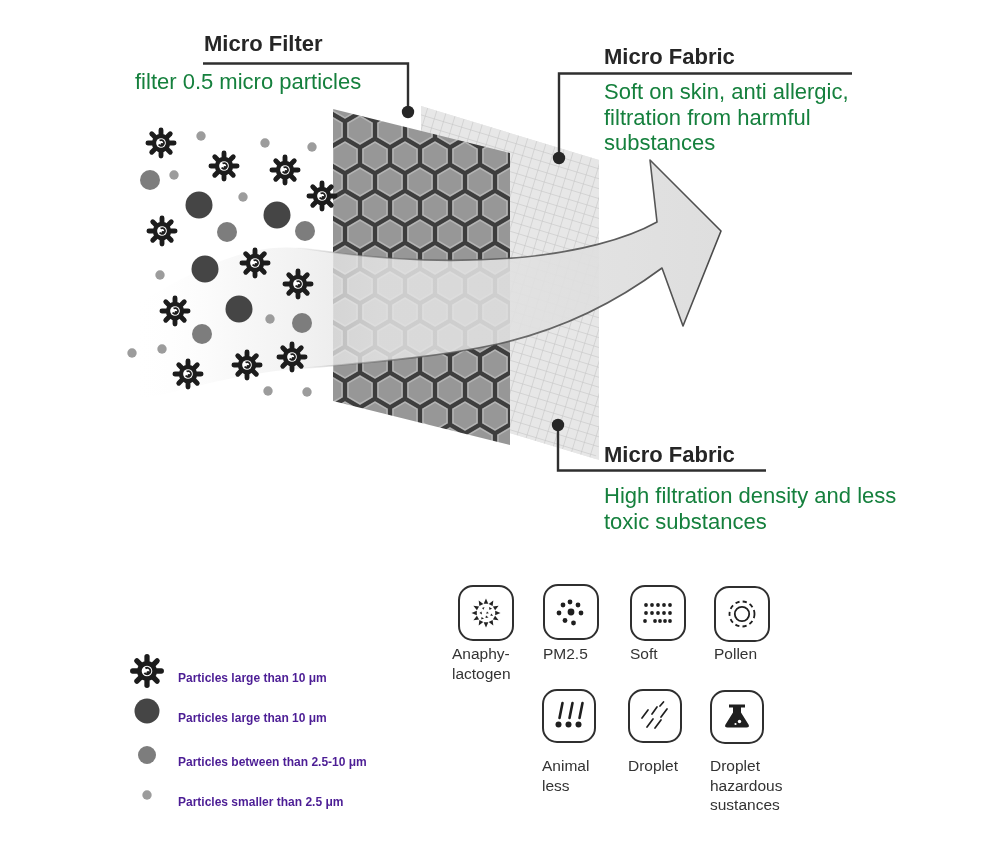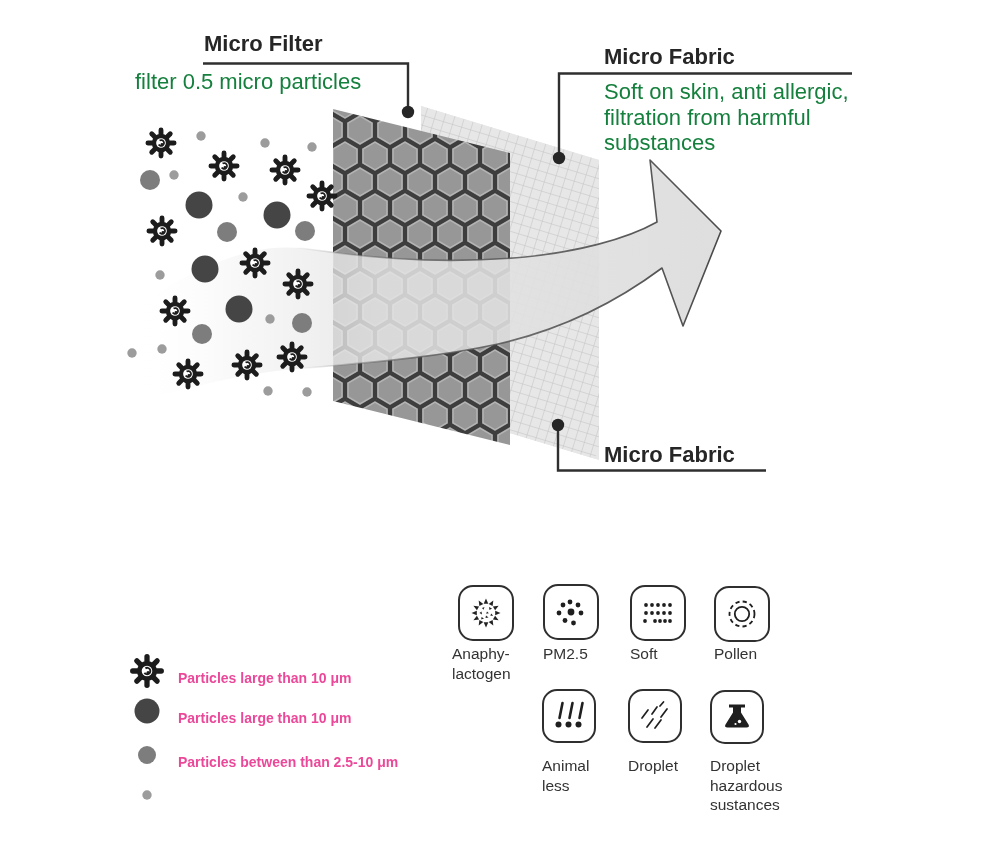--- a/index.html
+++ b/index.html
@@ -4,21 +4,21 @@
 <style>
   html,body{margin:0;padding:0;background:#fff;}
   .canvas{position:relative;width:944px;height:863px;background:#fff;overflow:hidden;
           font-family:"Liberation Sans", sans-serif;color:#2b2b2b;}
   svg.stage{position:absolute;left:0;top:0;}
   .abs{position:absolute;}
   .callout-title{font-weight:bold;font-size:22px;color:#262626;white-space:nowrap;}
   .callout-desc{font-size:22px;color:#15803d;line-height:25.5px;white-space:pre-line;}
   .legend-row{position:absolute;left:127px;display:flex;align-items:center;height:40px;}
   .legend-icon{width:40px;display:flex;justify-content:center;align-items:center;flex:0 0 40px;}
-  .legend-label{font-size:14px;font-weight:bold;color:#ec4899;margin-left:11px;white-space:nowrap;margin-top:13px;}
+  .legend-label{font-size:12px;font-weight:bold;color:#4c1d95;margin-left:11px;white-space:nowrap;margin-top:13px;}
   .hazard-box{position:absolute;width:56px;height:56px;border:2.2px solid #2f2f2f;border-radius:15px;
               background:#fff;display:flex;align-items:center;justify-content:center;box-sizing:border-box;}
   .hazard-label{position:absolute;font-size:15.5px;font-weight:normal;color:#333;line-height:19.5px;white-space:pre-line;}
   .hazard-label.centered{}
 </style>
 </head>
 <body>
 
 <div class="canvas">
 
@@ -153,20 +153,22 @@
 
   <div class="abs callout-title" style="left:204px;top:31px">Micro Filter</div>
   <div class="abs callout-desc" style="left:135px;top:69px">filter 0.5 micro particles</div>
 
   <div class="abs callout-title" style="left:604px;top:44px">Micro Fabric</div>
   <div class="abs callout-desc" style="left:604px;top:79px">Soft on skin, anti allergic,
 filtration from harmful
 substances</div>
 
   <div class="abs callout-title" style="left:604px;top:442px">Micro Fabric</div>
+  <div class="abs callout-desc" style="left:604px;top:483px">High filtration density and less
+toxic substances</div>
 
   <div class="legend-row" style="top:651px">
     <span class="legend-icon">
       <svg width="36" height="36" viewBox="-17 -17 34 34">
           <use href="#virus-shape"></use>
         </svg>
     </span>
     <span class="legend-label">Particles large than 10 μm</span>
   </div>
   <div class="legend-row" style="top:691px">
@@ -184,20 +186,21 @@
       </svg>
     </span>
     <span class="legend-label">Particles between than 2.5-10 μm</span>
   </div>
   <div class="legend-row" style="top:775px">
     <span class="legend-icon">
       <svg width="14" height="14" viewBox="-7 -7 14 14">
         <circle r="4.7" fill="#9c9c9c"></circle>
       </svg>
     </span>
+    <span class="legend-label">Particles smaller than 2.5 μm</span>
   </div>
 
   <div class="hazard-box" style="left:458px;top:585px">
     <svg width="50" height="50" viewBox="-25 -25 50 50">
       <g fill="#222">
         <polygon points="14.5,0 9.2,2.3 9.2,-2.3"></polygon>
         <polygon points="12.6,7.3 6.9,6.6 9.1,2.7"></polygon>
         <polygon points="7.3,12.6 2.7,9.1 6.6,6.9"></polygon>
         <polygon points="0,14.5 -2.3,9.2 2.3,9.2"></polygon>
         <polygon points="-7.3,12.6 -2.7,9.1 -6.6,6.9"></polygon>

